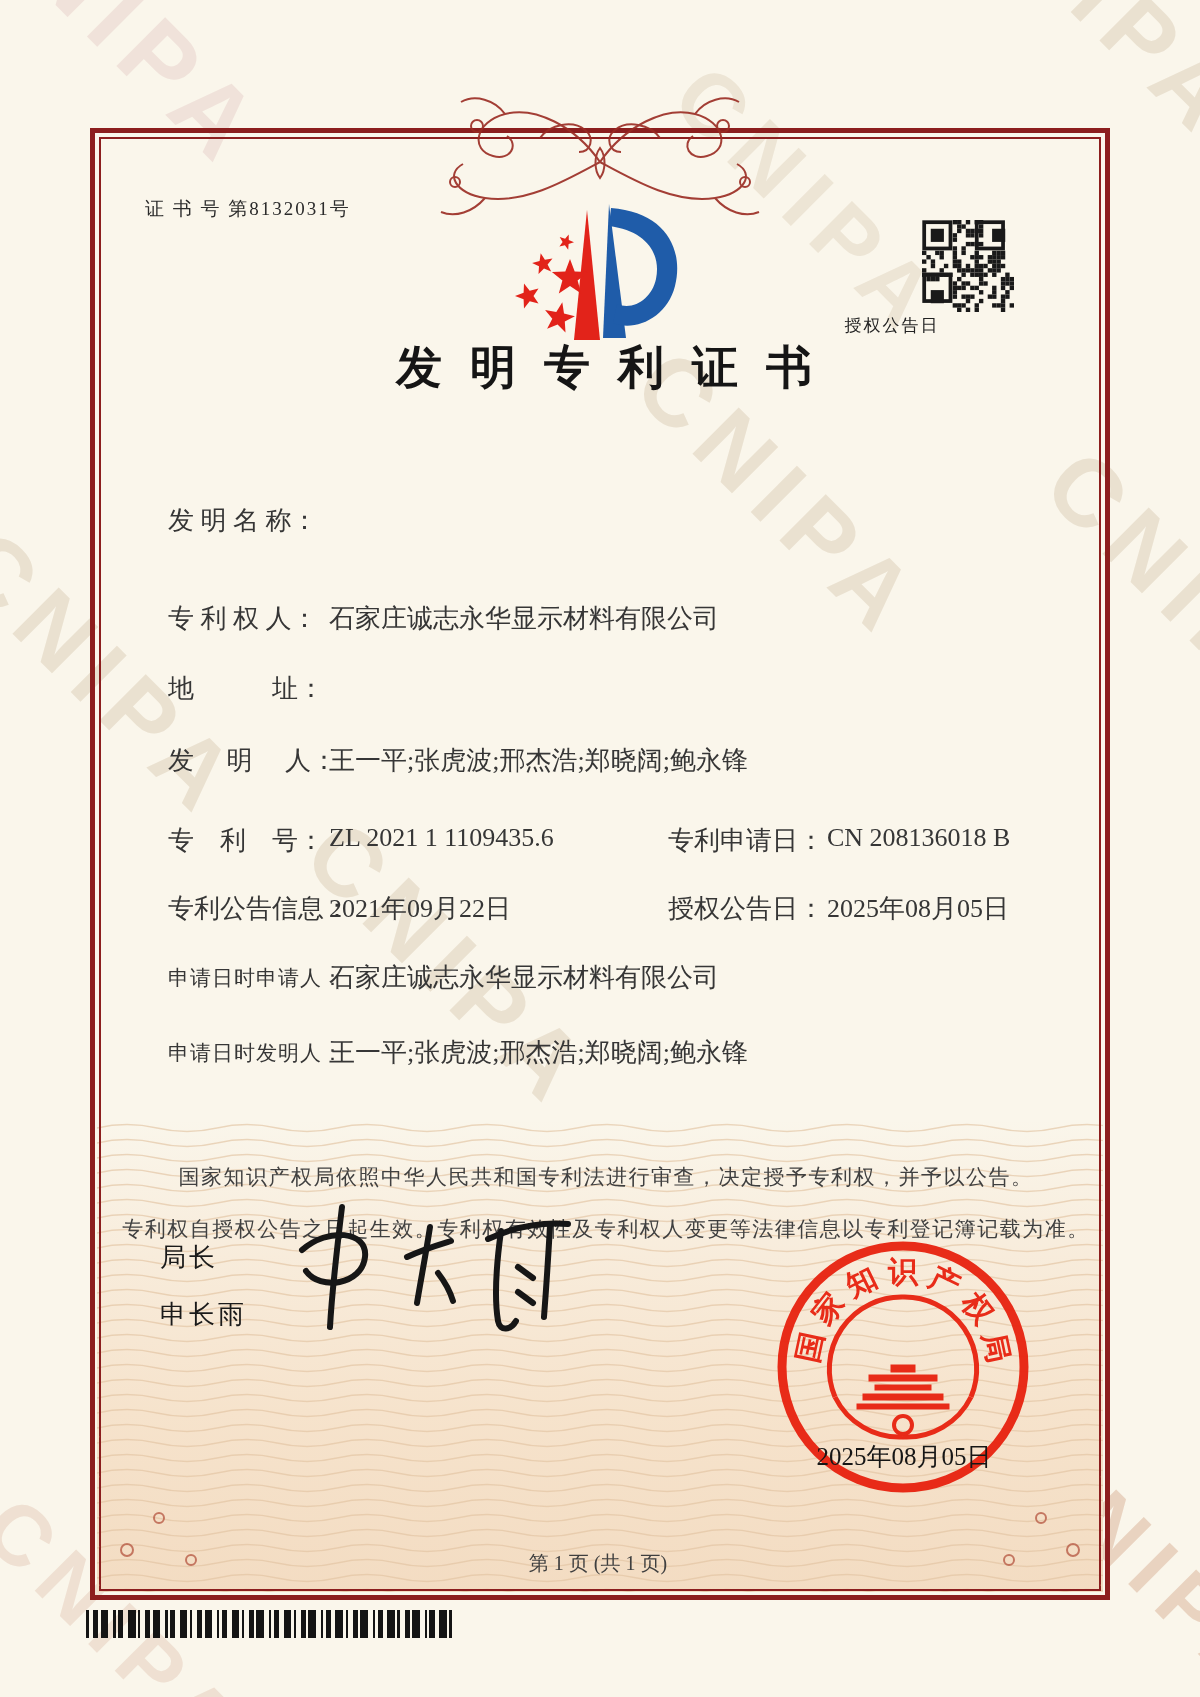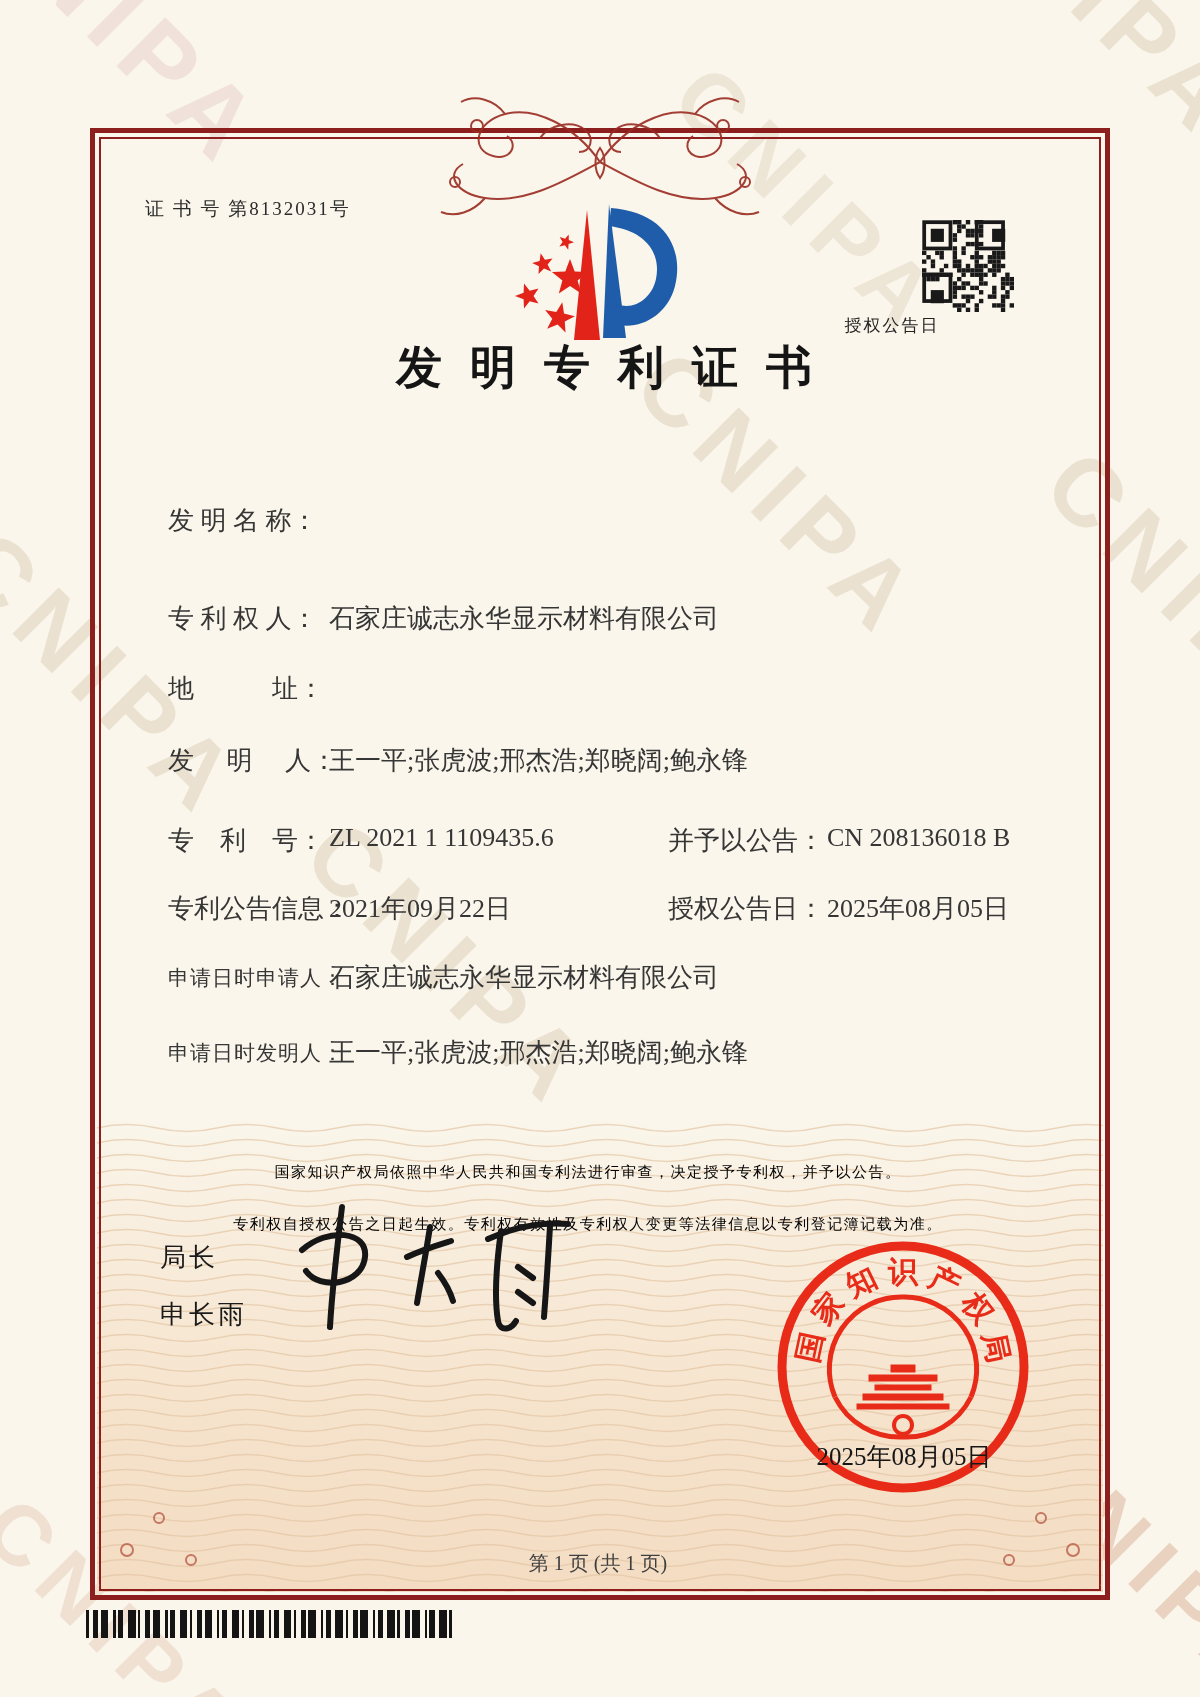--- a/index.html
+++ b/index.html
@@ -52,21 +52,21 @@
     letter-spacing:28px;text-indent:28px;
   }
   
   .row{position:absolute;left:0;width:1200px;height:34px;font-size:26px;color:#363636;}
   .row .lbl{position:absolute;left:168px;white-space:pre;}
   .row .val{position:absolute;left:329px;white-space:nowrap;}
   .row .lbl2{position:absolute;left:668px;white-space:pre;}
   .row .val2{position:absolute;left:827px;white-space:nowrap;}
   .row.small .lbl{font-size:21px;top:4px;letter-spacing:1px;}
   
-  .legal{left:93px;width:990px;text-align:center;font-size:15px;color:#000000;letter-spacing:1.5px;}
+  .legal{left:111px;width:990px;text-align:center;font-size:21px;color:#404040;letter-spacing:1.5px;}
   
   .signer{position:absolute;left:160px;font-size:26px;color:#1a1a1a;
     font-family:"Liberation Sans","DejaVu Sans",sans-serif;letter-spacing:3px;}
   .sig-svg{left:280px;top:1195px;}
   
   .seal{left:773px;top:1237px;width:260px;height:260px;opacity:.95;}
   .seal text{font-weight:bold;fill:#e8220f;}
   .seal-date{left:808px;top:1440px;width:192px;text-align:center;font-size:25px;color:#161616;white-space:nowrap;}
   
   .page-info{left:0;top:1550px;width:1196px;text-align:center;font-size:20px;color:#3f3f3f;}
@@ -312,21 +312,21 @@
 <div class="row" style="top:671px">
   <span class="lbl">地　　　址：</span>
 </div>
 <div class="row" style="top:743px">
   <span class="lbl">发　 明　 人：</span>
   <span class="val">王一平;张虎波;邢杰浩;郑晓阔;鲍永锋</span>
 </div>
 <div class="row" style="top:823px">
   <span class="lbl">专　利　号：</span>
   <span class="val">ZL 2021 1 1109435.6</span>
-  <span class="lbl2">并予以公告：</span>
+  <span class="lbl2">专利申请日：</span>
   <span class="val2">CN 208136018 B</span>
 </div>
 <div class="row" style="top:891px">
   <span class="lbl">专利公告信息：</span>
   <span class="val">2021年09月22日</span>
   <span class="lbl2">授权公告日：</span>
   <span class="val2">2025年08月05日</span>
 </div>
 <div class="row small" style="top:960px">
   <span class="lbl">申请日时申请人：</span>

